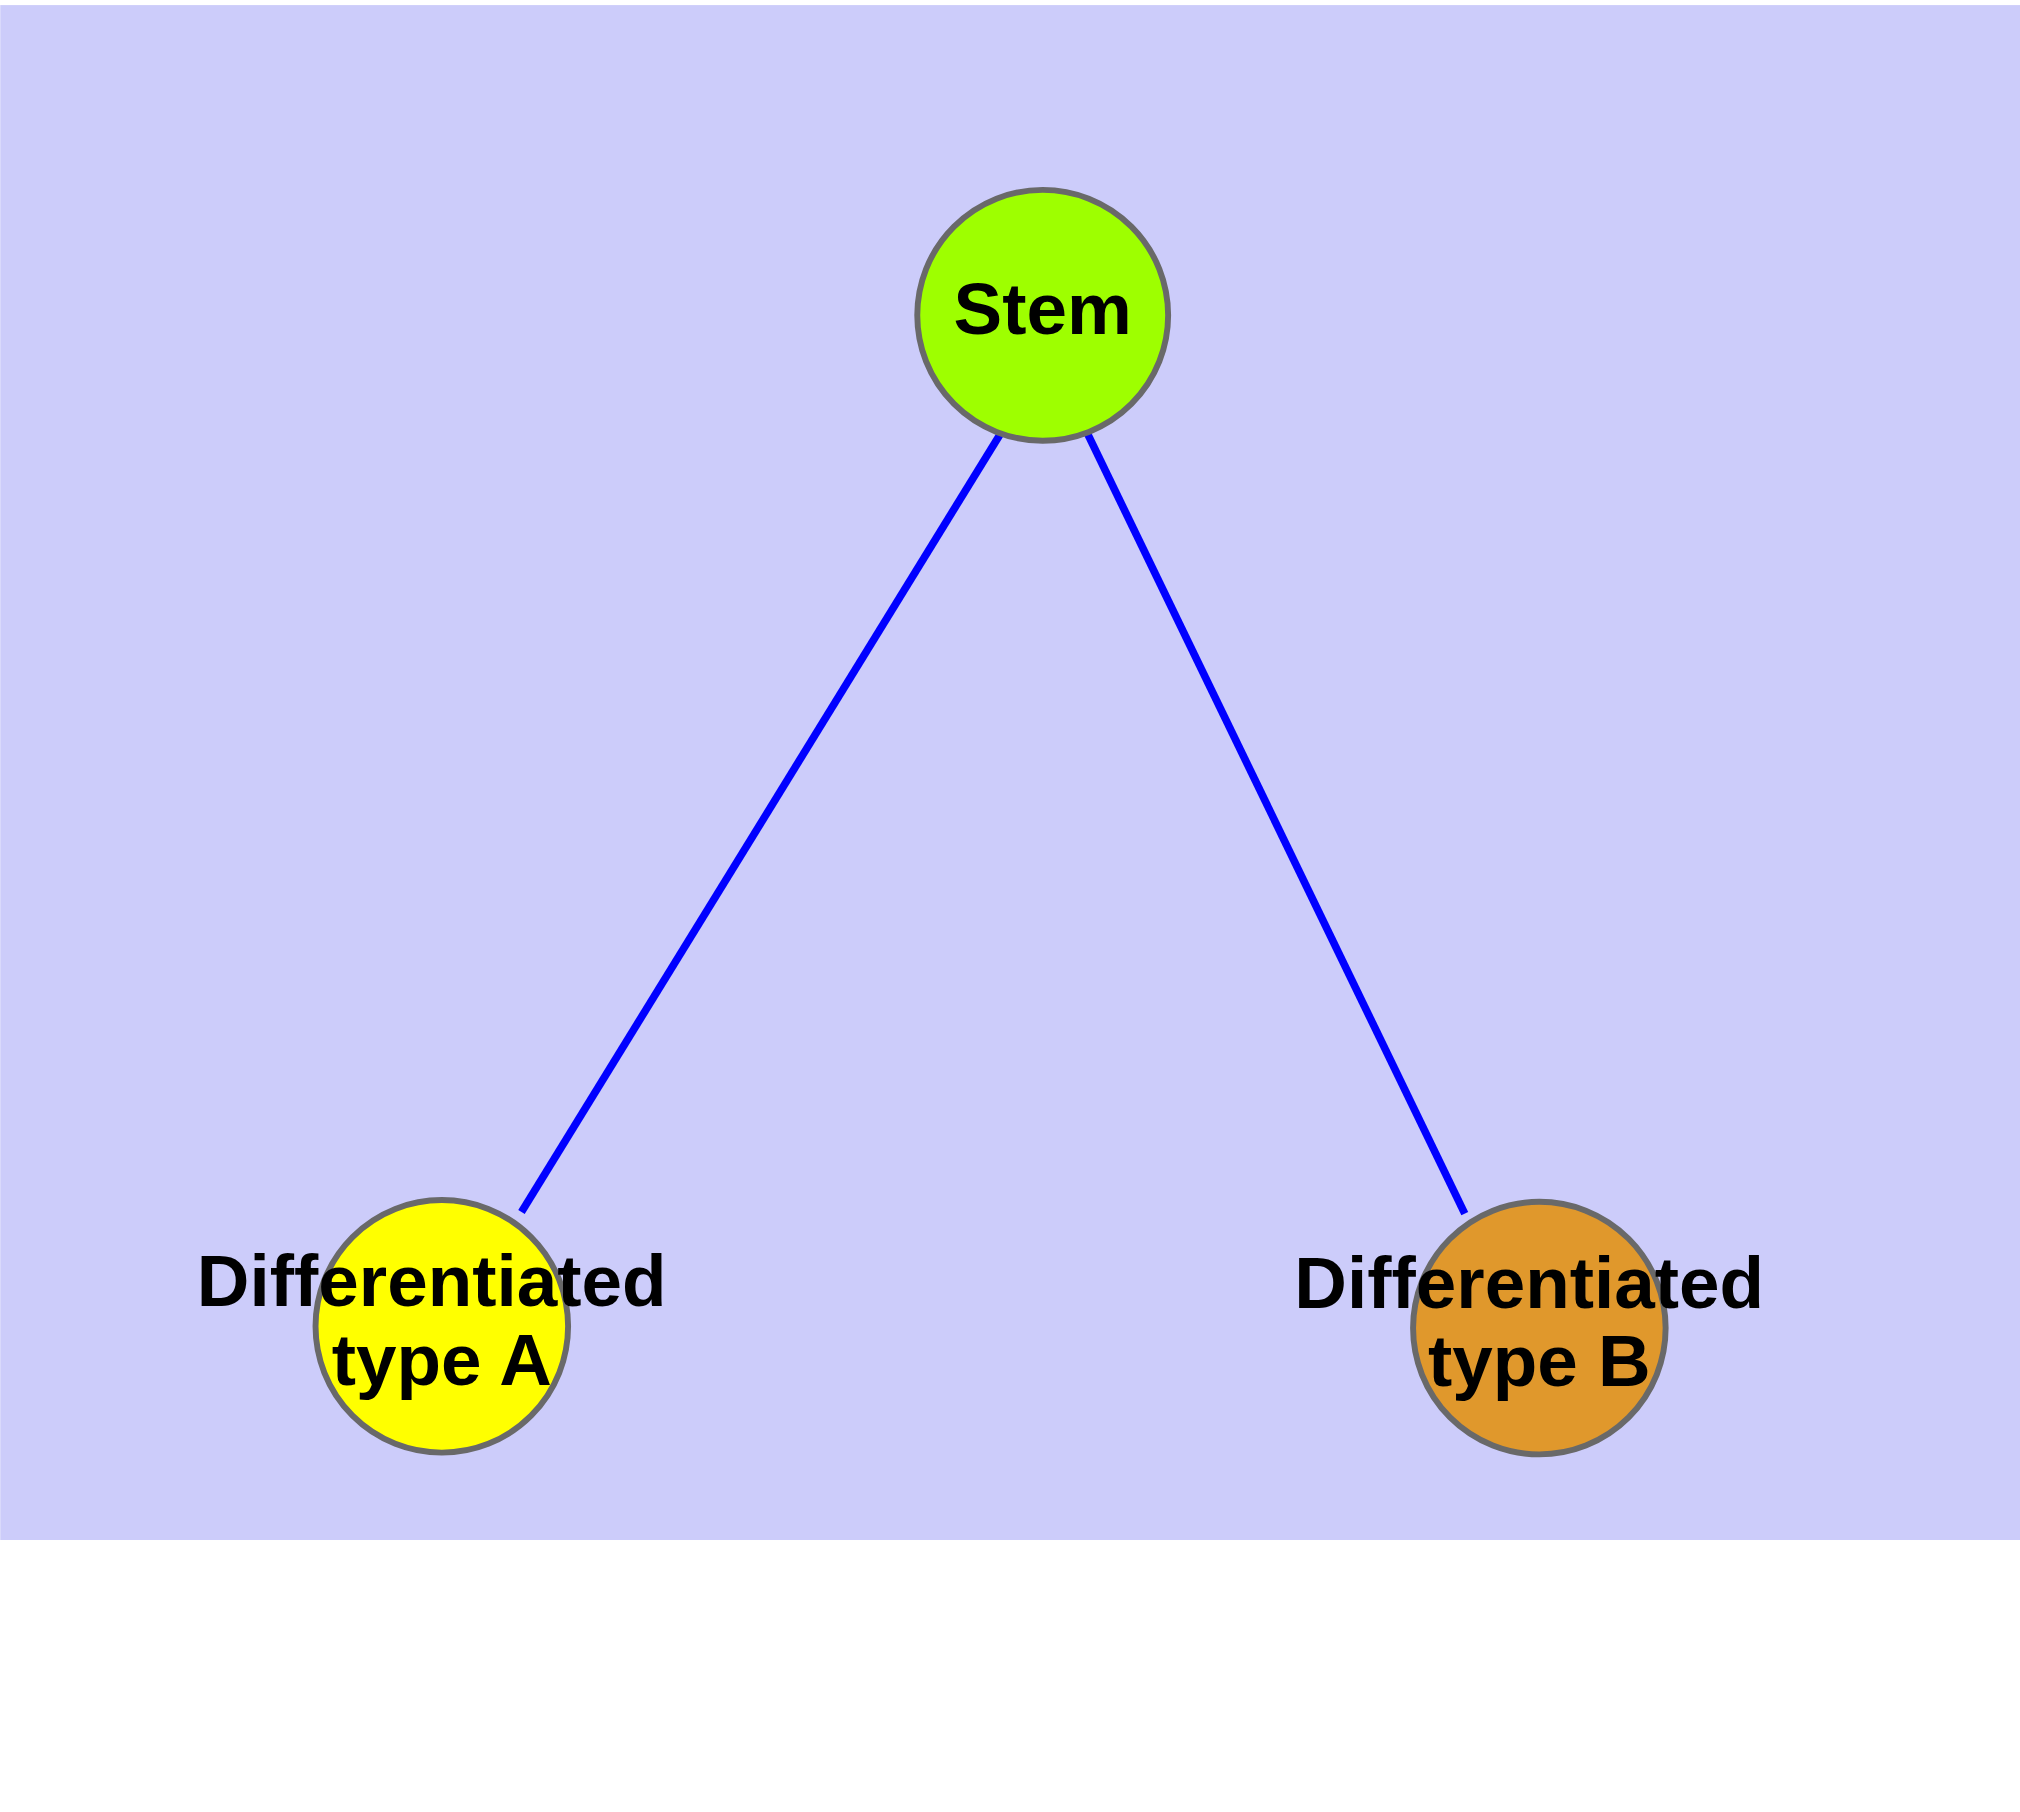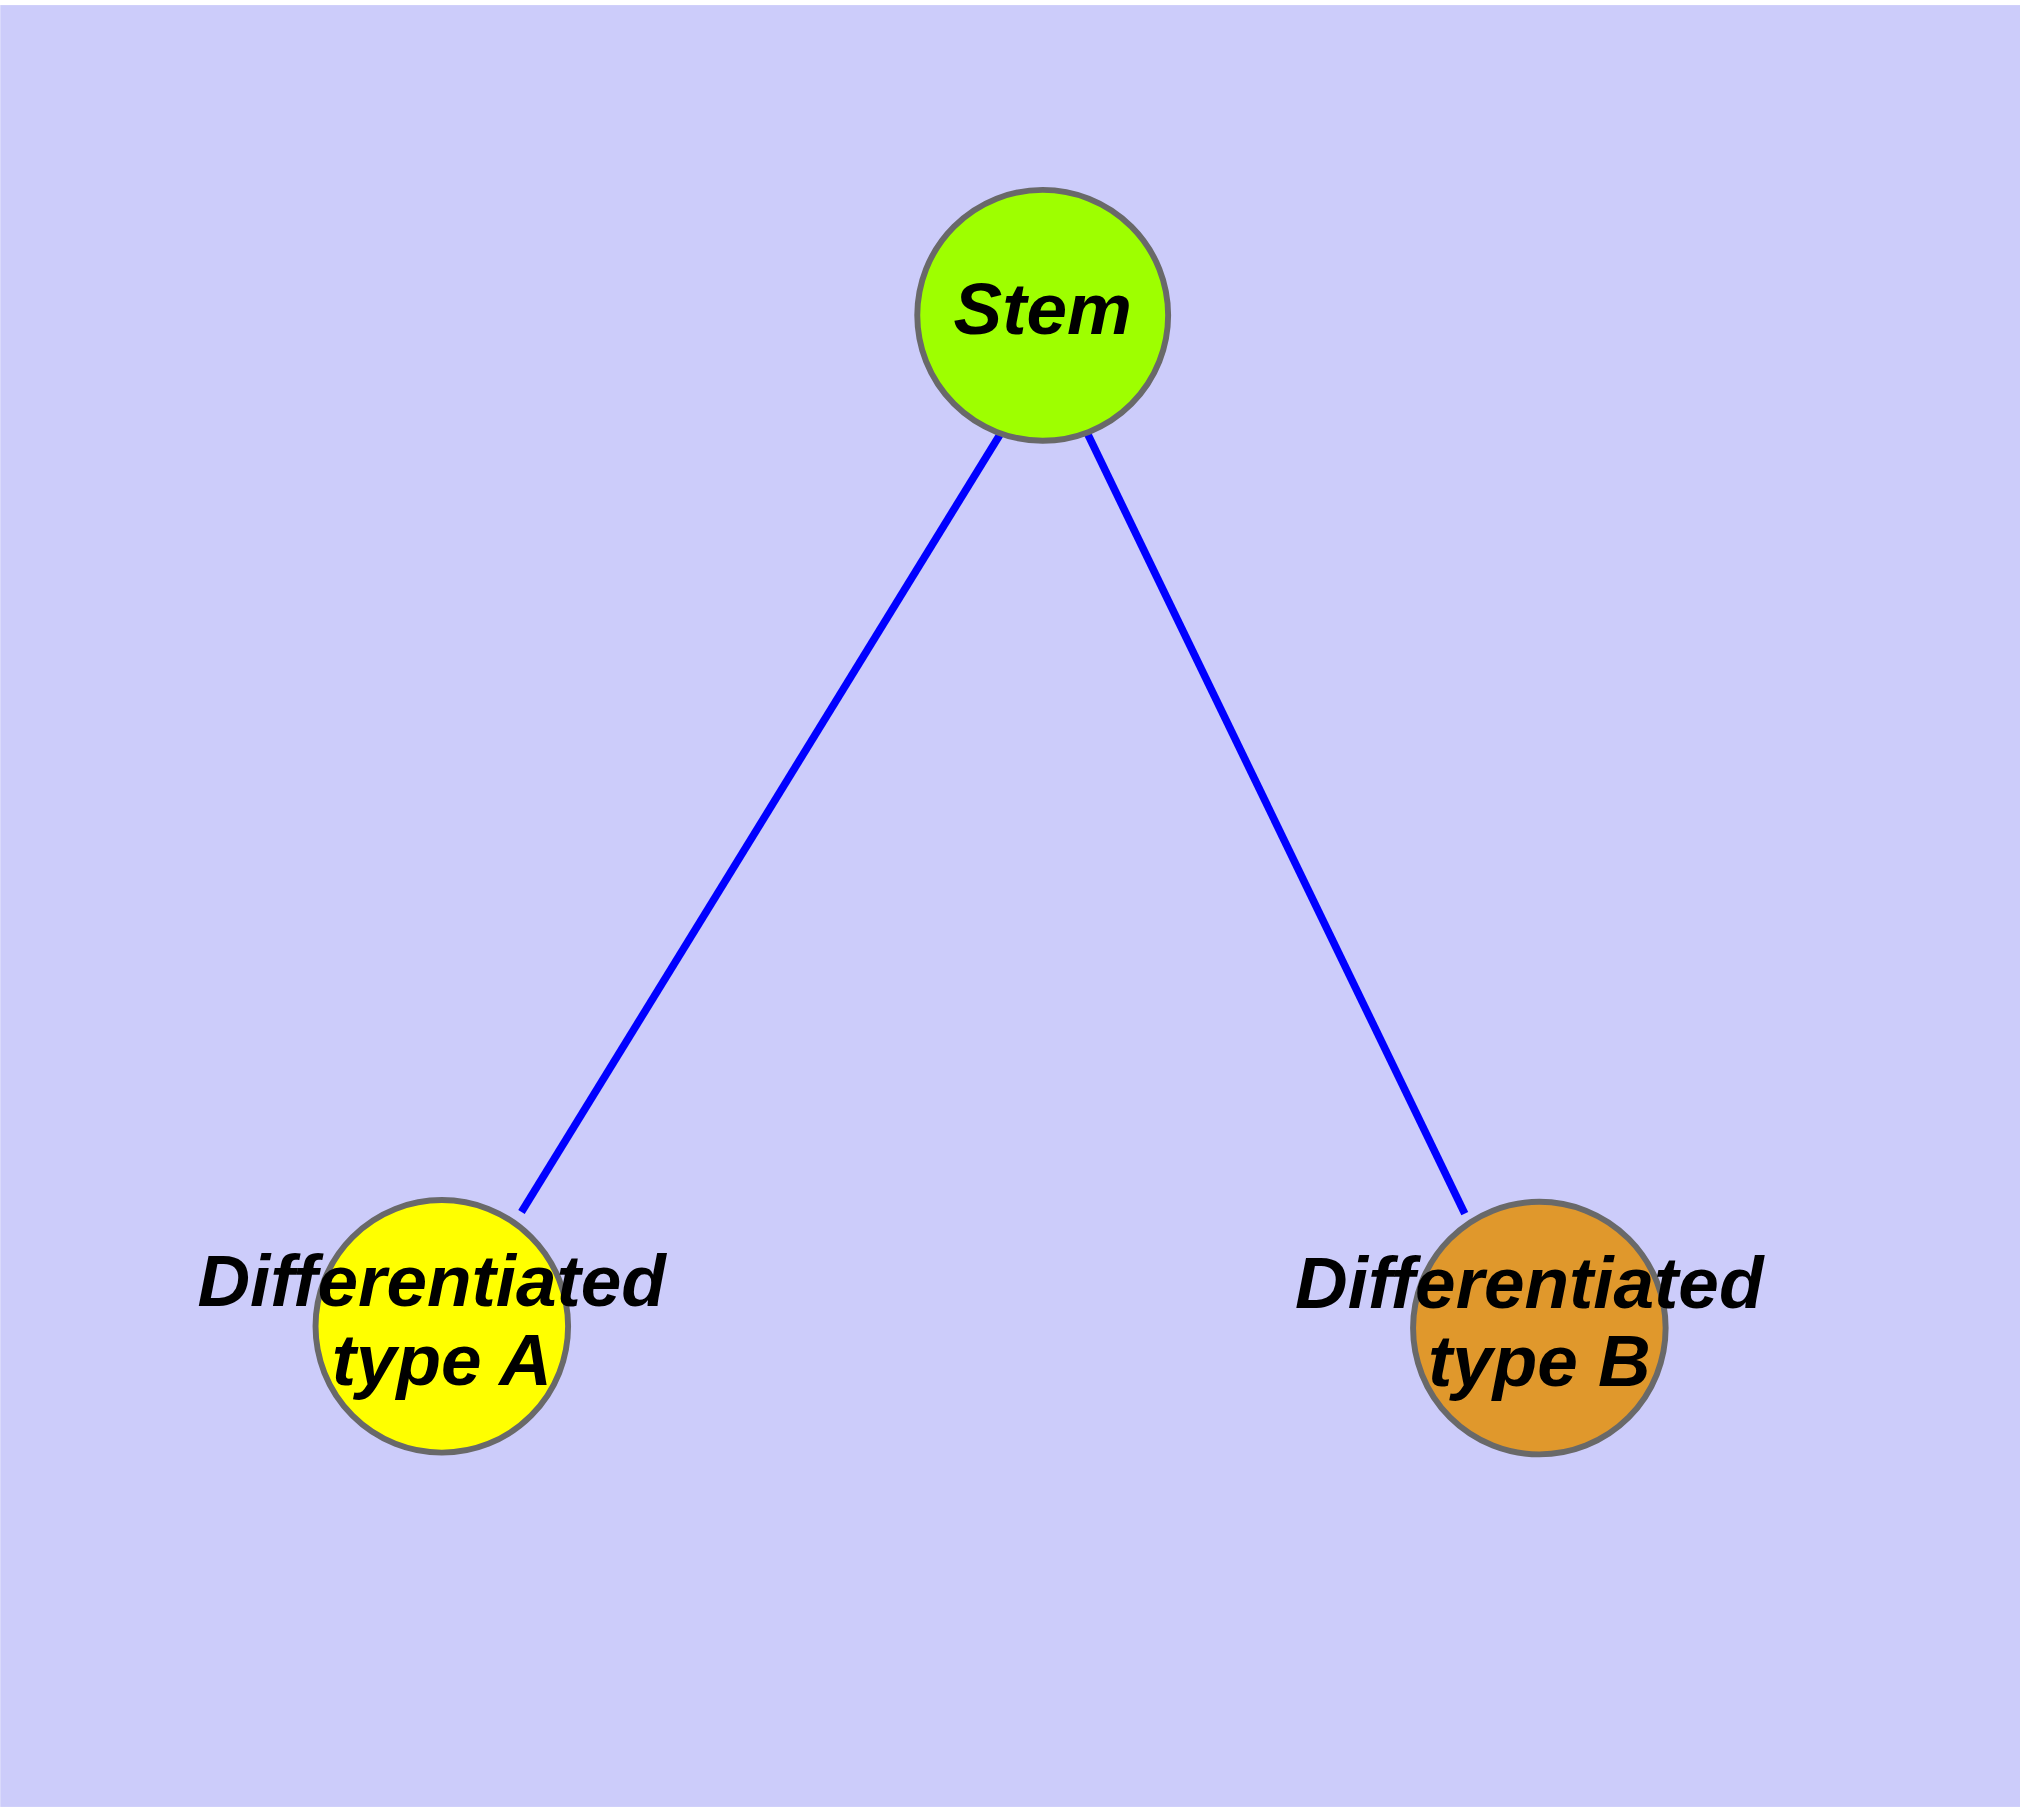--- a/index.html
+++ b/index.html
@@ -4,24 +4,23 @@
 <title>Cell Differentiation Graph</title>
 <style>
   html, body {
     margin: 0;
     padding: 0;
     background: #ffffff;
   }
   #canvas {
     position: relative;
     width: 2021px;
-    height: 1812px;
+    height: 1540px;
     overflow: hidden;
     font-family: "Liberation Sans", "DejaVu Sans", sans-serif;
-    font-style: italic;
   }
   #graph-svg {
     position: absolute;
     top: 0;
     left: 0;
     width: 2021px;
     height: 1812px;
     display: block;
   }
   .node-label {

